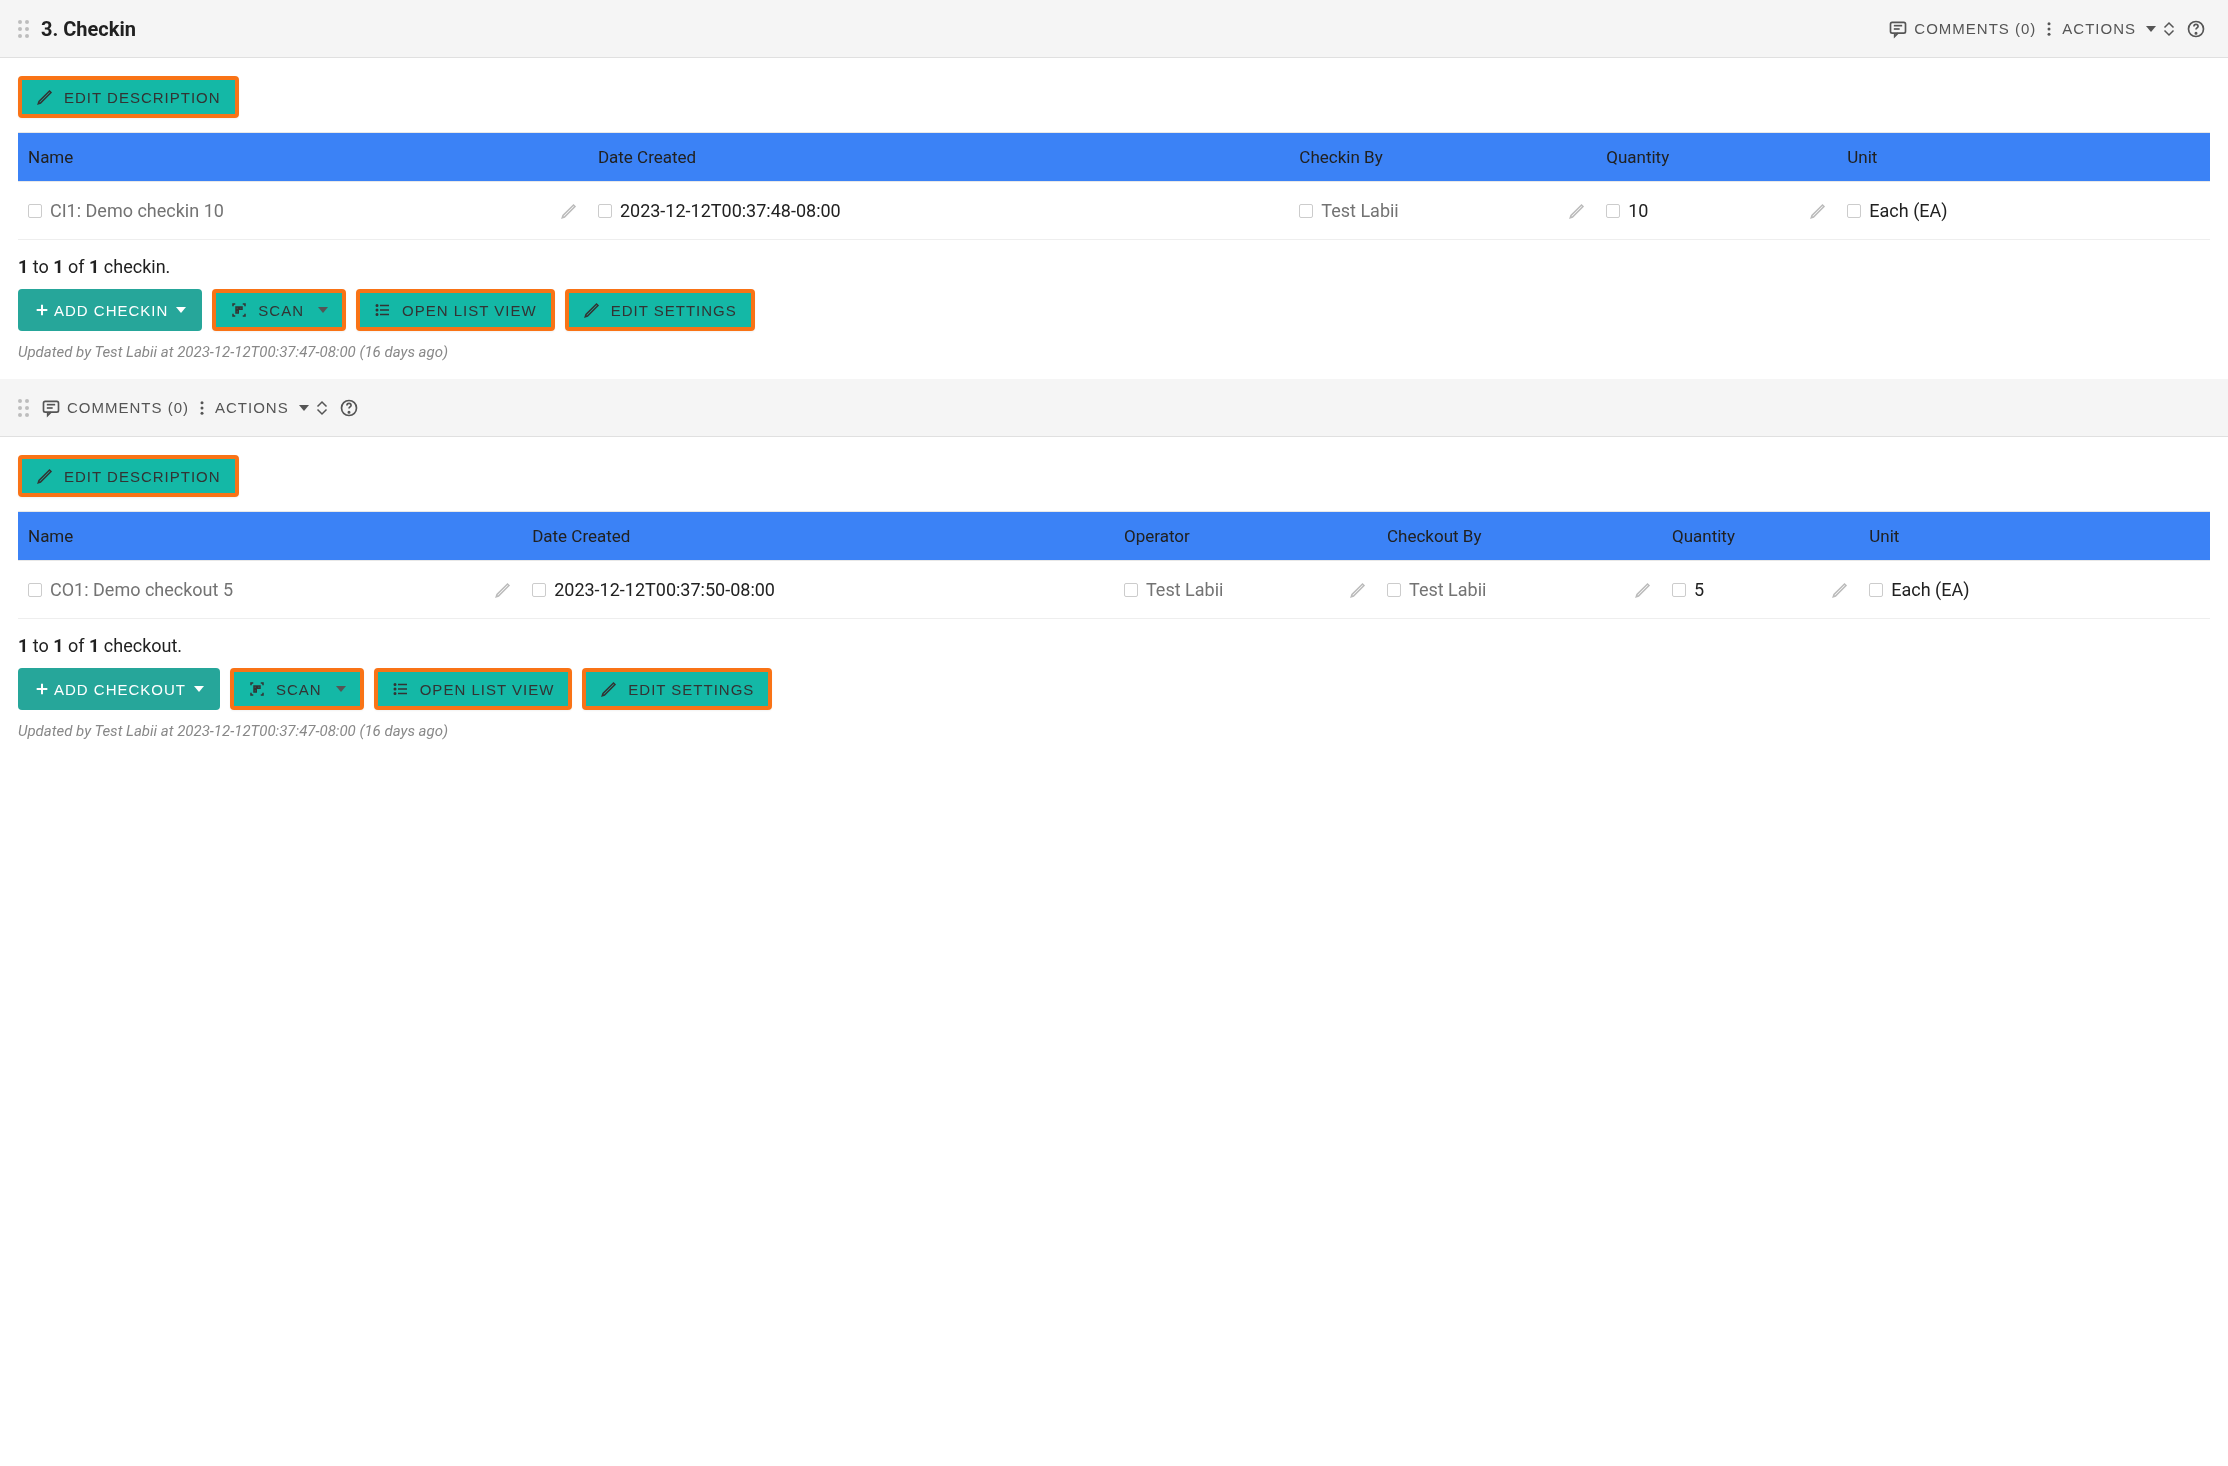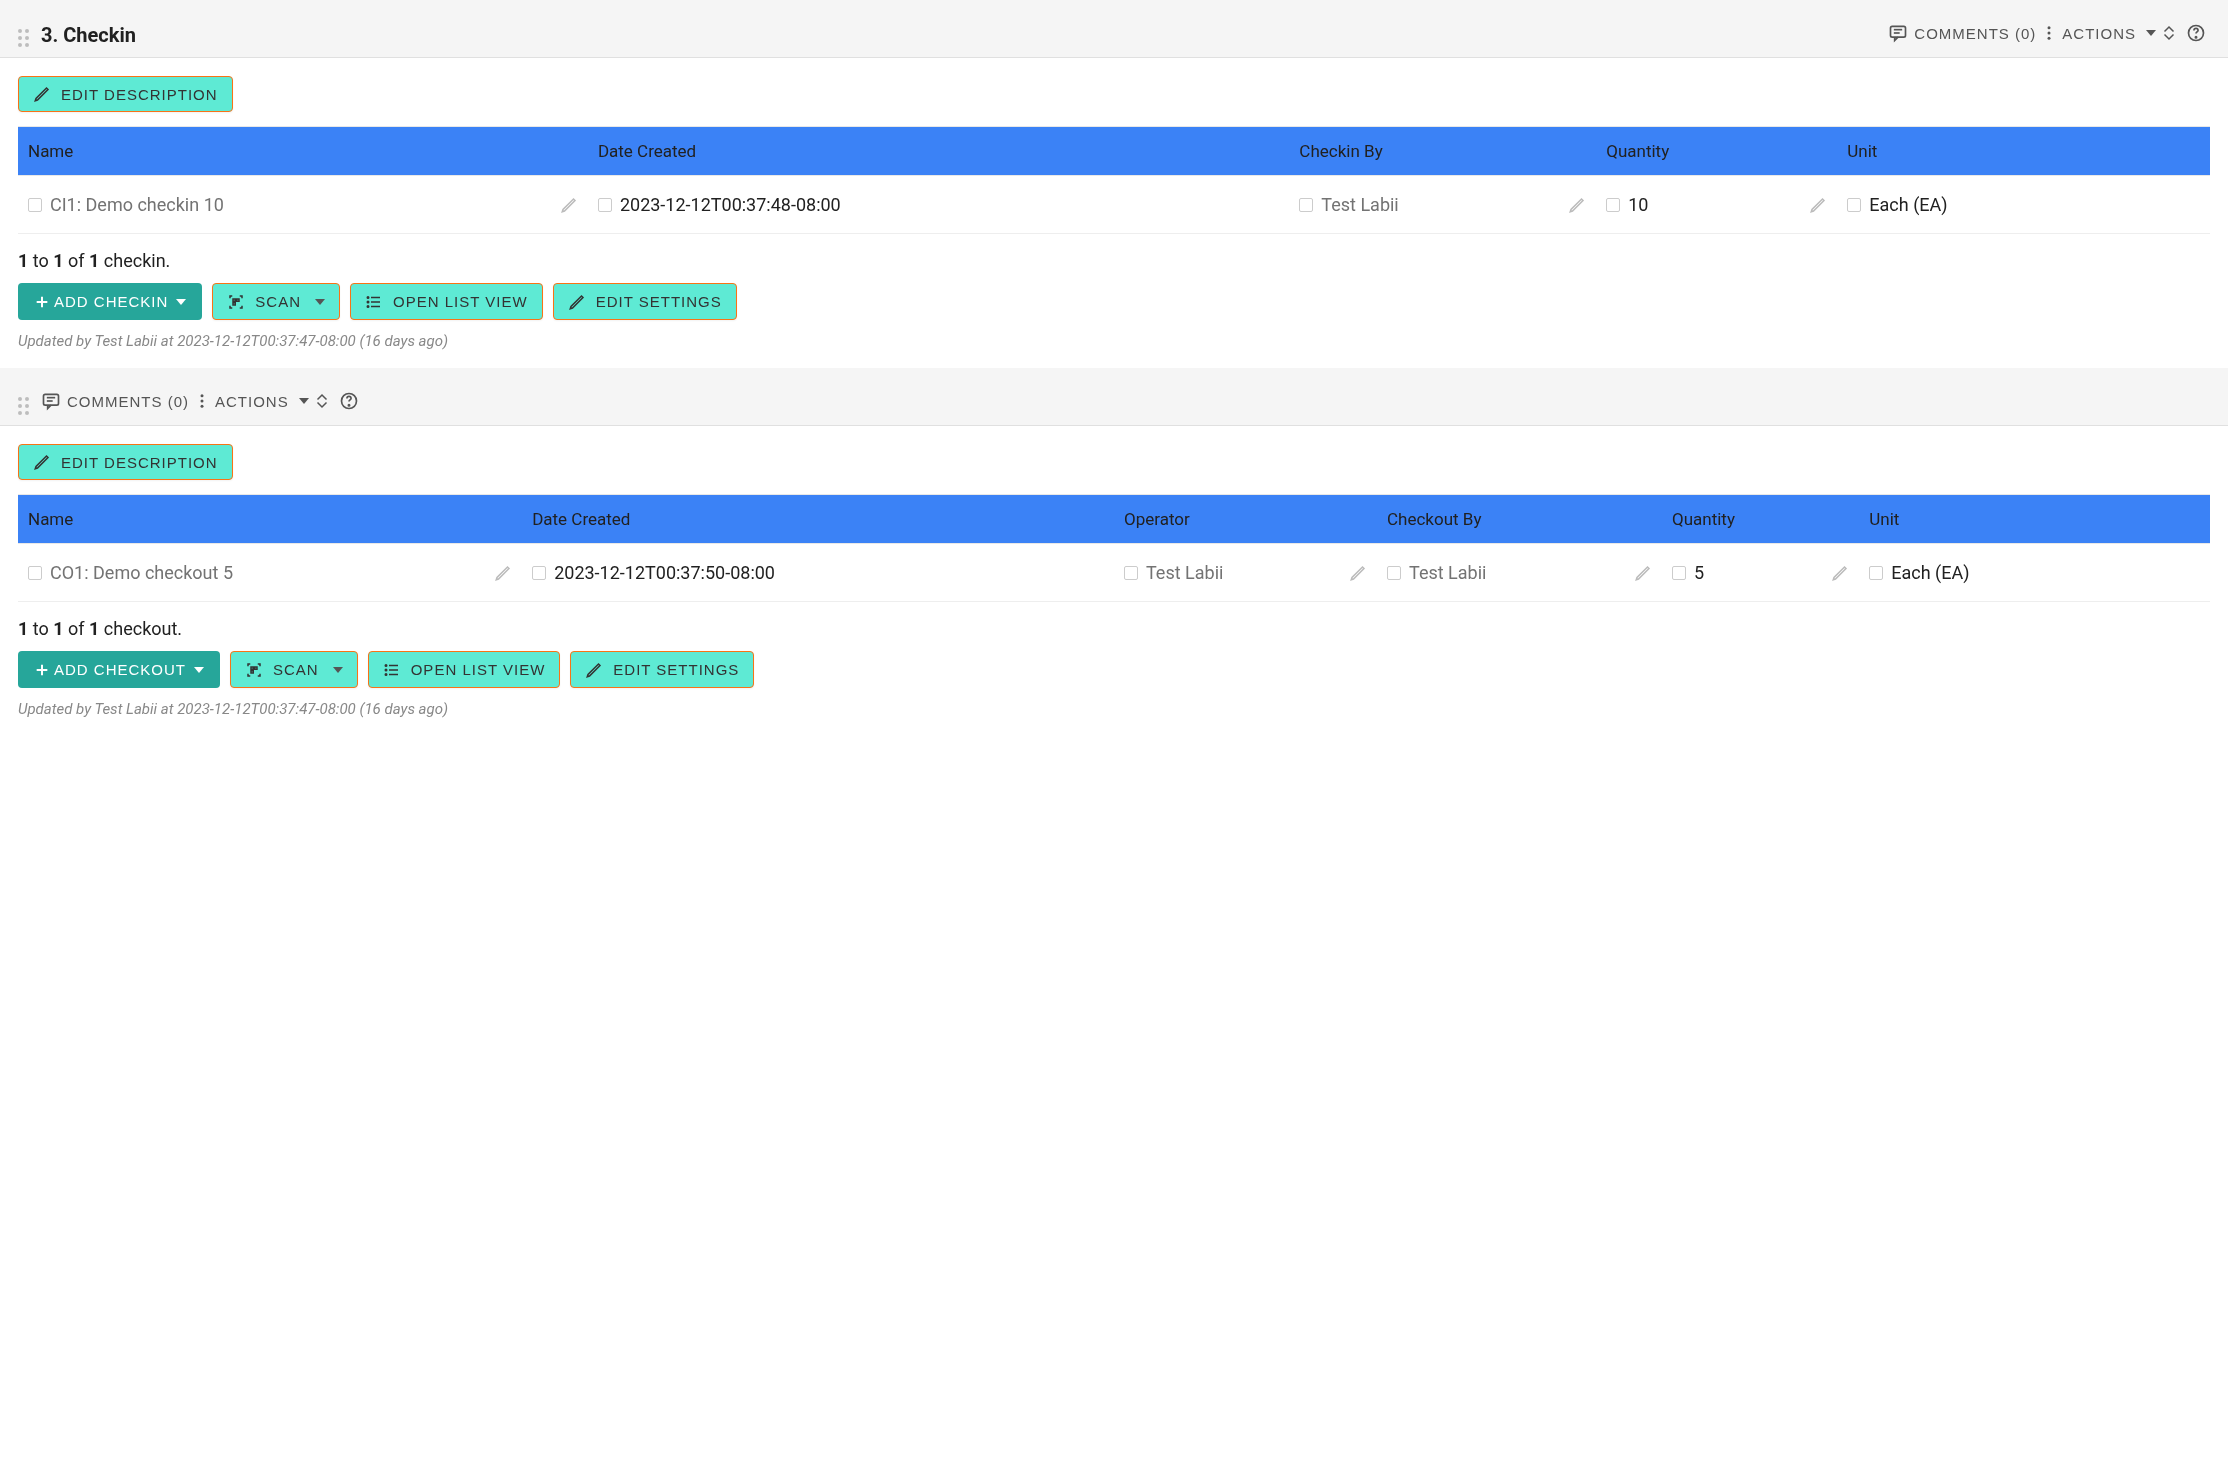--- a/index.html
+++ b/index.html
@@ -6,21 +6,21 @@
 body {
   font-family: -apple-system, BlinkMacSystemFont, "Segoe UI", Roboto, Helvetica, Arial, sans-serif;
   background: #fff;
   color: #212121;
   font-size: 15px;
 }
 .section-header {
   background: #f5f5f5;
   border-bottom: 1px solid #e0e0e0;
   display: flex;
-  align-items: flex-end;
+  align-items: center;
   padding: 10px 18px;
   min-height: 58px;
 }
 .drag-handle {
   display: inline-grid;
   grid-template-columns: repeat(2, 4px);
   grid-template-rows: repeat(3, 4px);
   gap: 3px;
   margin-right: 12px;
 }
@@ -65,22 +65,22 @@
   border-top: 6px solid #555;
   margin-left: 4px;
 }
 .section-body {
   padding: 18px;
 }
 .edit-desc-btn, .outline-btn {
   display: inline-flex;
   align-items: center;
   gap: 10px;
-  background: #5eead4;
-  border: 1px solid #f97316;
+  background: #14b8a6;
+  border: 4px solid #f97316;
   border-radius: 4px;
   padding: 8px 14px;
   font-size: 15px;
   letter-spacing: 1px;
   color: #333;
   cursor: pointer;
   text-transform: uppercase;
   box-shadow: 0 1px 2px rgba(0,0,0,0.05);
 }
 .edit-desc-btn { margin-bottom: 14px; }

